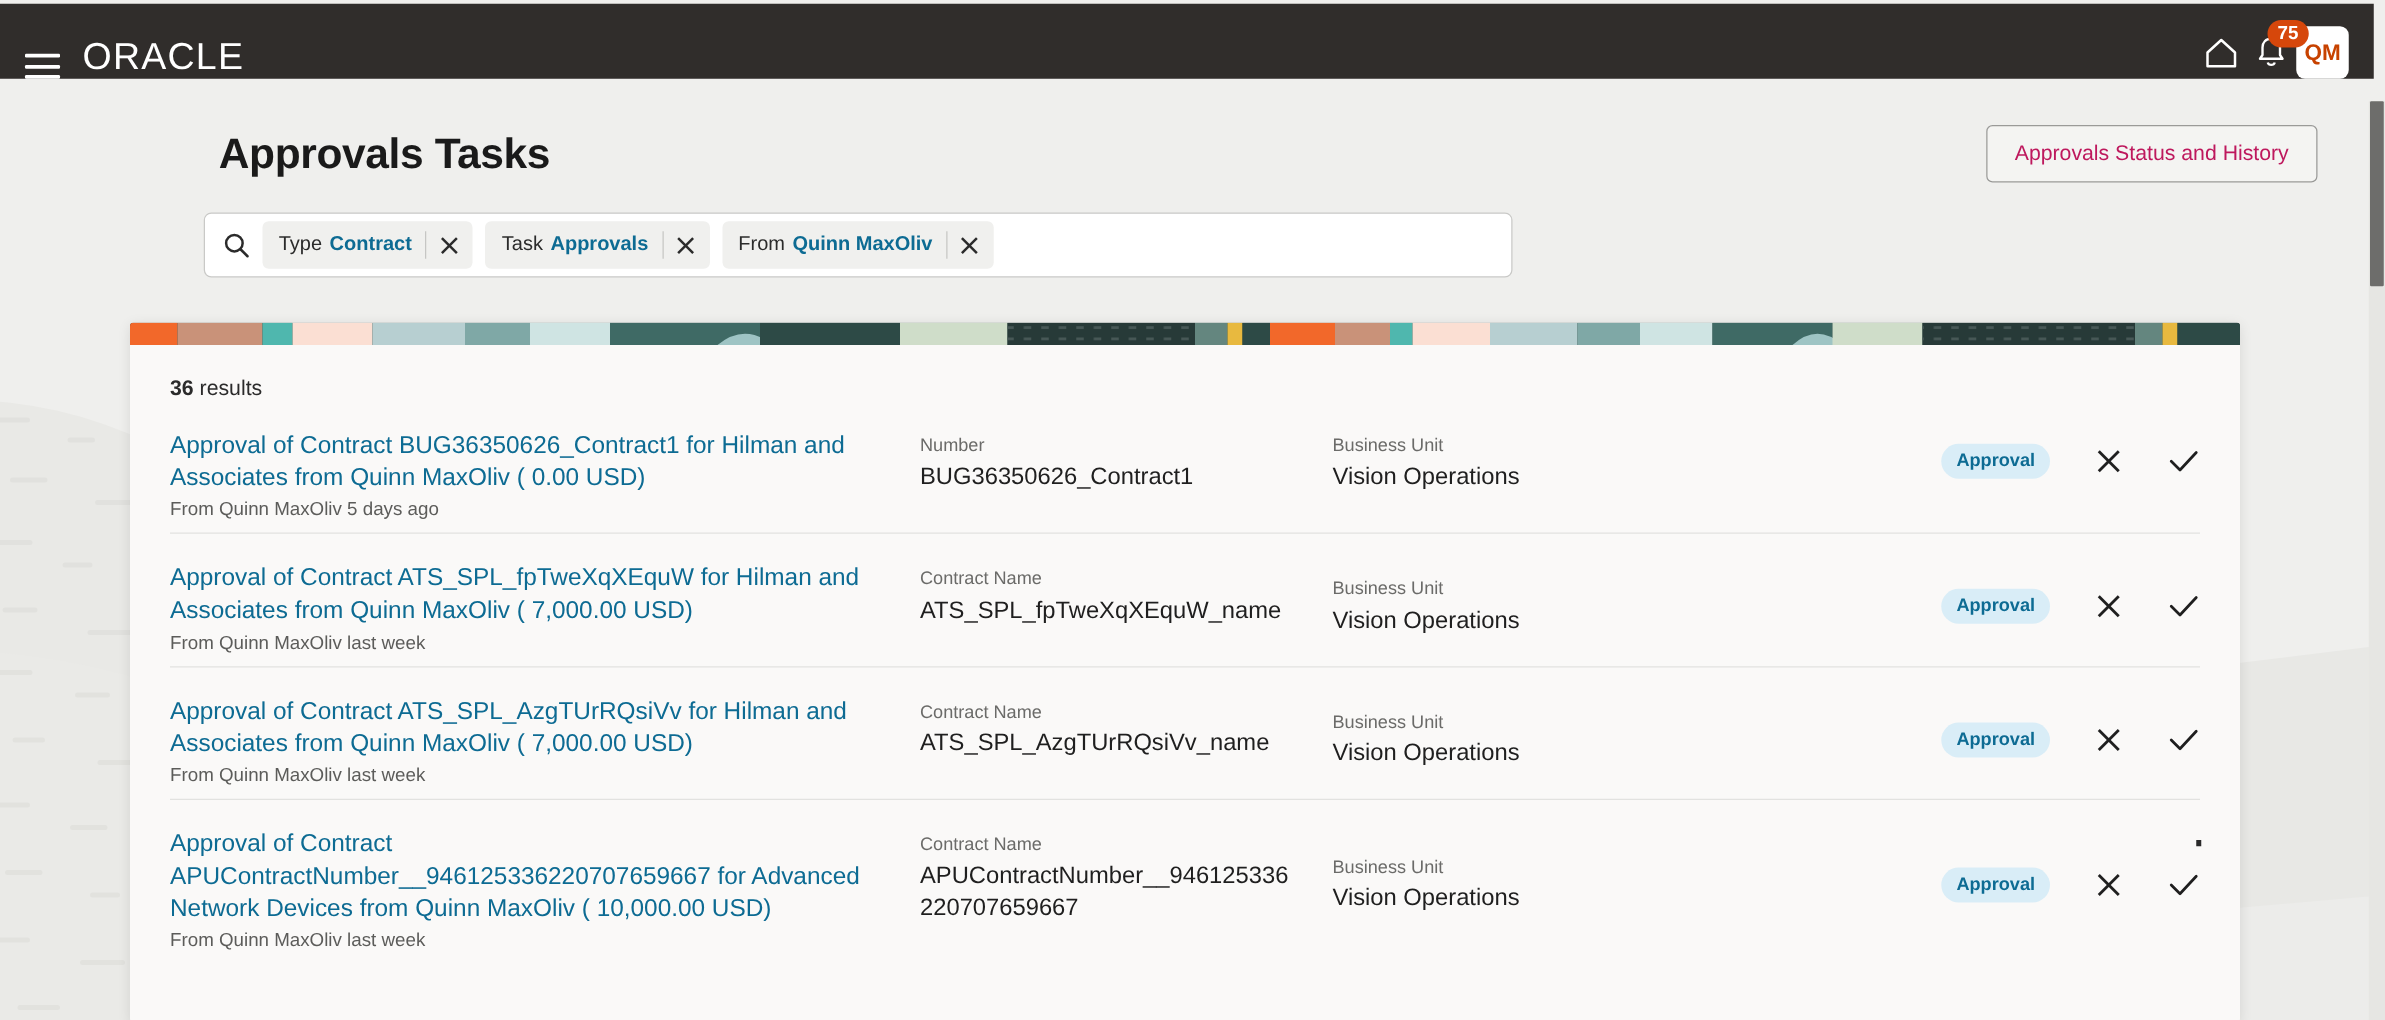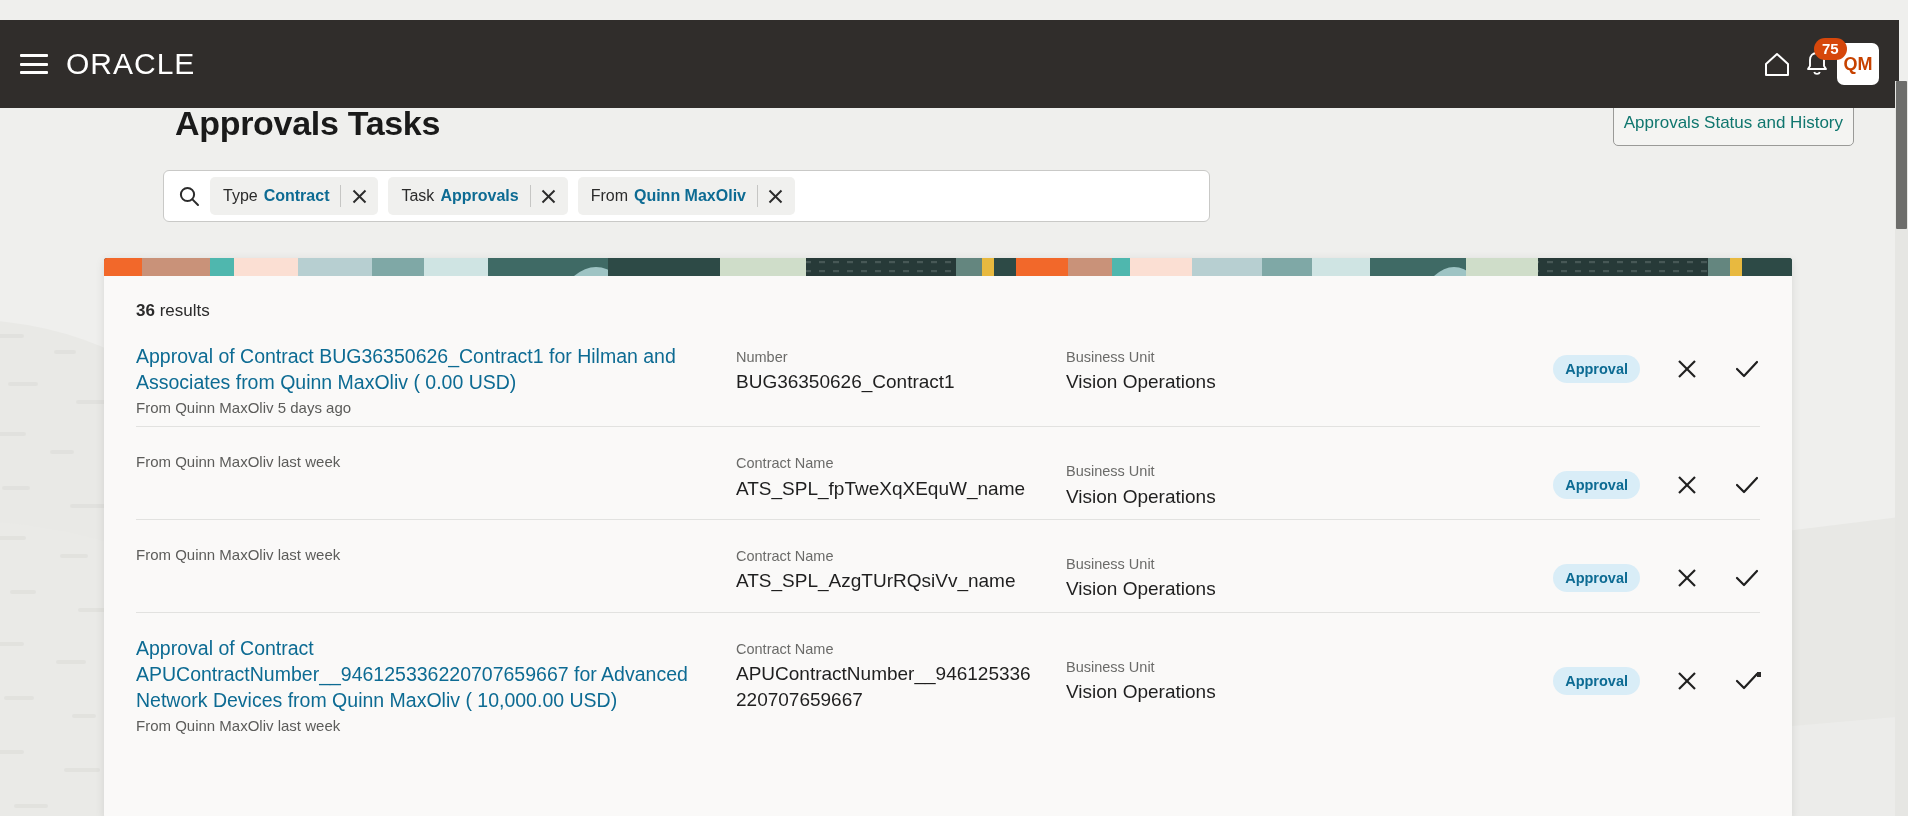--- a/index.html
+++ b/index.html
@@ -49,24 +49,24 @@
     position: absolute;
     right: 0; bottom: -260px;
     width: 520px; height: 360px;
     background: #ececea;
     transform: skewY(-5deg);
     transform-origin: right bottom;
   }
 
   
   .gheader {
-    position: absolute; top: 20px; left: 0;
-    width: 1899px; height: 88px;
+    position: absolute; top: 3px; left: 0;
+    width: 1899px; height: 60px;
     background: #302d2b;
-    display: flex; align-items: center;
+    display: flex; align-items: flex-end;
     z-index: 30;
   }
   .hamburger {
     width: 28px; height: 20px;
     margin-left: 20px; margin-right: 18px;
     display: flex; flex-direction: column; justify-content: space-between;
     cursor: pointer;
   }
   .hamburger i { display:block; height: 3px; background: #fff; border-radius: 1px; }
   .oracle-logo {
@@ -118,23 +118,23 @@
     font-size: 34px;
     font-weight: 700;
     color: #1a1a1a;
     letter-spacing: -.3px;
   }
   .ghost-btn {
     margin-left: auto;
     background: #f4f4f2;
     border: 1px solid #9a9a98;
     border-radius: 5px;
-    padding: 12px 10px;
+    padding: 12px 22px;
     font-size: 17px;
-    color: #0f766e;
+    color: #be185d;
     cursor: pointer;
     font-family: "Liberation Sans", sans-serif;
   }
 
   
   .searchbar {
     position: absolute;
     top: 170px; left: 163px;
     width: 1047px; height: 52px;
     background: #fff;
@@ -513,20 +513,21 @@
       <span class="act-icon">
         <svg width="26" height="24" viewBox="0 0 26 24">
             <polyline points="3,12 10,19 23,5" stroke="#1f1f1f" stroke-width="2.2" fill="none" stroke-linecap="round" stroke-linejoin="round"></polyline>
           </svg>
       </span>
     </div>
   </div>
 
   <div class="row r2">
     <div class="col-title">
+      <a class="row-link">Approval of Contract ATS_SPL_fpTweXqXEquW for Hilman and Associates from Quinn MaxOliv ( 7,000.00 USD)</a>
       <div class="row-sub">From Quinn MaxOliv last week</div>
     </div>
     <div class="col-field">
       <div class="field-label">Contract Name</div>
       <div class="field-value">ATS_SPL_fpTweXqXEquW_name</div>
     </div>
     <div class="col-field bu">
       <div class="field-label">Business Unit</div>
       <div class="field-value">Vision Operations</div>
     </div>
@@ -541,20 +542,21 @@
       <span class="act-icon">
         <svg width="26" height="24" viewBox="0 0 26 24">
             <polyline points="3,12 10,19 23,5" stroke="#1f1f1f" stroke-width="2.2" fill="none" stroke-linecap="round" stroke-linejoin="round"></polyline>
           </svg>
       </span>
     </div>
   </div>
 
   <div class="row r3">
     <div class="col-title">
+      <a class="row-link">Approval of Contract ATS_SPL_AzgTUrRQsiVv for Hilman and Associates from Quinn MaxOliv ( 7,000.00 USD)</a>
       <div class="row-sub">From Quinn MaxOliv last week</div>
     </div>
     <div class="col-field">
       <div class="field-label">Contract Name</div>
       <div class="field-value">ATS_SPL_AzgTUrRQsiVv_name</div>
     </div>
     <div class="col-field bu">
       <div class="field-label">Business Unit</div>
       <div class="field-value">Vision Operations</div>
     </div>

